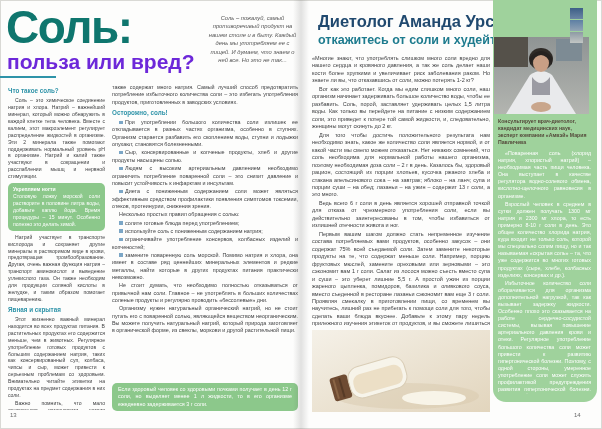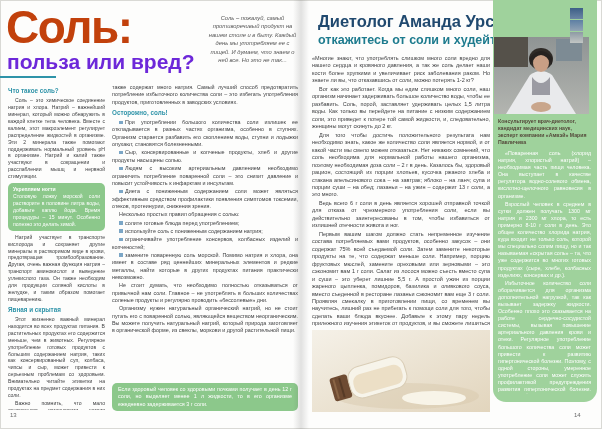--- a/index.html
+++ b/index.html
@@ -7,21 +7,21 @@
   .spread{position:relative;width:602px;height:429px;background:#fdfdfc;overflow:hidden;
           font-family:"Liberation Sans",sans-serif;box-shadow:inset 0 0 0 1px #d9d9d5;}
   .page{position:absolute;top:0;height:429px;background:transparent;}
   .page-left{left:0;width:300px;}
   .page-right{left:302px;width:300px;}
   .gutter{position:absolute;left:293px;top:0;width:16px;height:429px;
           background:linear-gradient(to right,rgba(0,0,0,0),rgba(80,80,80,.16) 50%,rgba(0,0,0,0));}
 
   
   .title-left{position:absolute;left:6px;top:2px;margin:0;font-size:46px;font-weight:bold;
-              color:#c2410c;letter-spacing:-1.5px;line-height:1.1;}
+              color:#0f766e;letter-spacing:-1.5px;line-height:1.1;}
   .sub-left{position:absolute;left:7px;top:50px;margin:0;font-size:21px;font-weight:bold;color:#6d28d9;}
   .accent-rule{position:absolute;left:0;top:76px;width:56px;height:2px;background:#2e93a8;}
   .intro{position:absolute;left:207px;top:14px;width:91px;font-size:5.8px;line-height:1.45;
          font-style:italic;color:#585858;text-align:center;}
 
   
   .col{position:absolute;font-size:5.4px;line-height:1.36;color:#3d3e40;text-align:justify;overflow:hidden;}
   .col1{left:8px;top:84px;width:97px;height:326px;font-size:5.1px;}
   .colwide{left:112px;top:84px;width:186px;height:296px;}
   .colmain{left:10px;top:55px;width:178px;height:272px;font-size:5.5px;}

